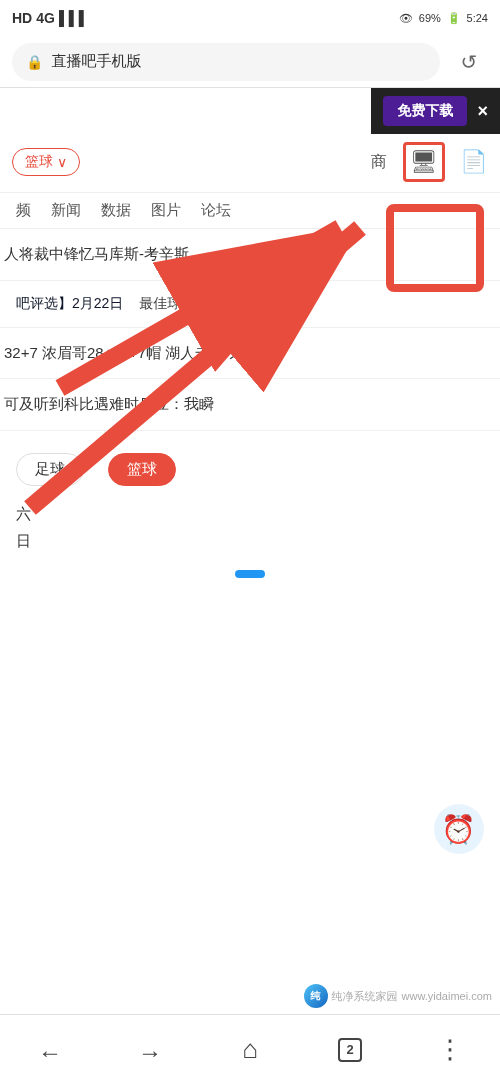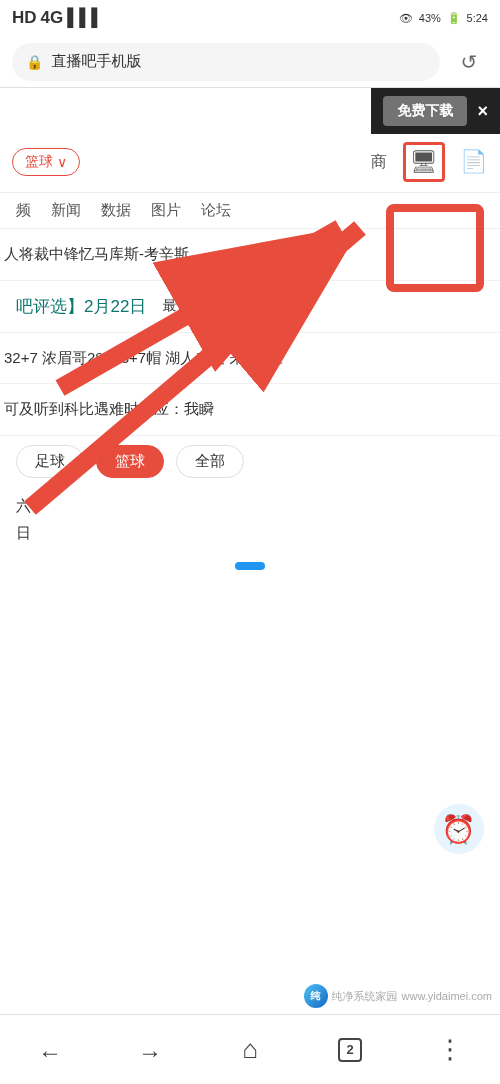--- a/index.html
+++ b/index.html
@@ -22,21 +22,21 @@
       justify-content: space-between;
       padding: 0 12px;
       font-size: 12px;
       color: #333;
     }
     .status-left {
       display: flex;
       align-items: center;
       gap: 4px;
       font-weight: bold;
-      font-size: 17px;
+      font-size: 14px;
     }
     .status-right {
       display: flex;
       align-items: center;
       gap: 6px;
       font-size: 11px;
     }
 
     
     .address-bar {
@@ -90,21 +90,21 @@
       top: 0;
       right: 0;
       background: #222;
       display: flex;
       align-items: center;
       padding: 8px 12px;
       gap: 10px;
       z-index: 10;
     }
     .ad-download-btn {
-      background: #737373;
+      background: #4c1d95;
       color: #fff;
       border-radius: 4px;
       padding: 6px 14px;
       font-size: 14px;
       font-weight: bold;
     }
     .ad-close-btn {
       color: #fff;
       font-size: 18px;
       font-weight: bold;
@@ -164,33 +164,33 @@
       line-height: 1.5;
     }
     .news-item-row {
       display: flex;
       align-items: center;
       gap: 16px;
       padding: 14px 16px;
       border-bottom: 1px solid #f0f0f0;
     }
     .news-date {
-      color: #0f766e;
-      font-size: 17px;
+      color: #0f172a;
+      font-size: 14px;
     }
     .news-badge {
       color: #404040;
       font-size: 14px;
     }
 
     
     .filter-tabs {
       display: flex;
-      gap: 12px;
-      padding: 9px 16px 10px;
+      gap: 24px;
+      padding: 22px 16px 10px;
     }
     .filter-tab {
       padding: 6px 18px;
       border-radius: 20px;
       border: 1px solid #ddd;
       font-size: 15px;
       color: #333;
       background: #fff;
     }
     .filter-tab.active {
@@ -311,21 +311,21 @@
 <body>
 
 <div class="status-bar">
   <div class="status-left">
     <span>HD</span>
     <span>4G</span>
     <span>▌▌▌</span>
   </div>
   <div class="status-right">
     <span>👁</span>
-    <span>43%</span>
+    <span>69%</span>
     <span>🔋</span>
     <span>5:24</span>
   </div>
 </div>
 
 <div class="address-bar">
   <div class="address-input">
     <span class="lock-icon">🔒</span>
     <span class="address-text">直播吧手机版</span>
   </div>
@@ -377,23 +377,20 @@
     </div>
   </div>
 
   <div class="filter-tabs">
     <div class="filter-tab">
       <span>足球</span>
     </div>
     <div class="filter-tab active">
       <span>篮球</span>
     </div>
-    <div class="filter-tab">
-      <span>全部</span>
-    </div>
   </div>
 
   <div class="day-labels">
     <div>六</div>
     <div>日</div>
   </div>
 
   <div class="loading-indicator">
     <div class="loading-dot"></div>
   </div>

